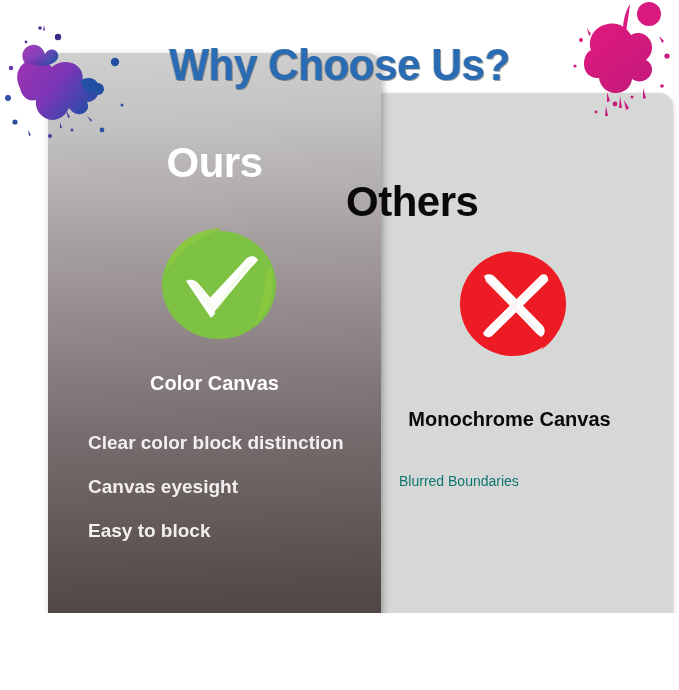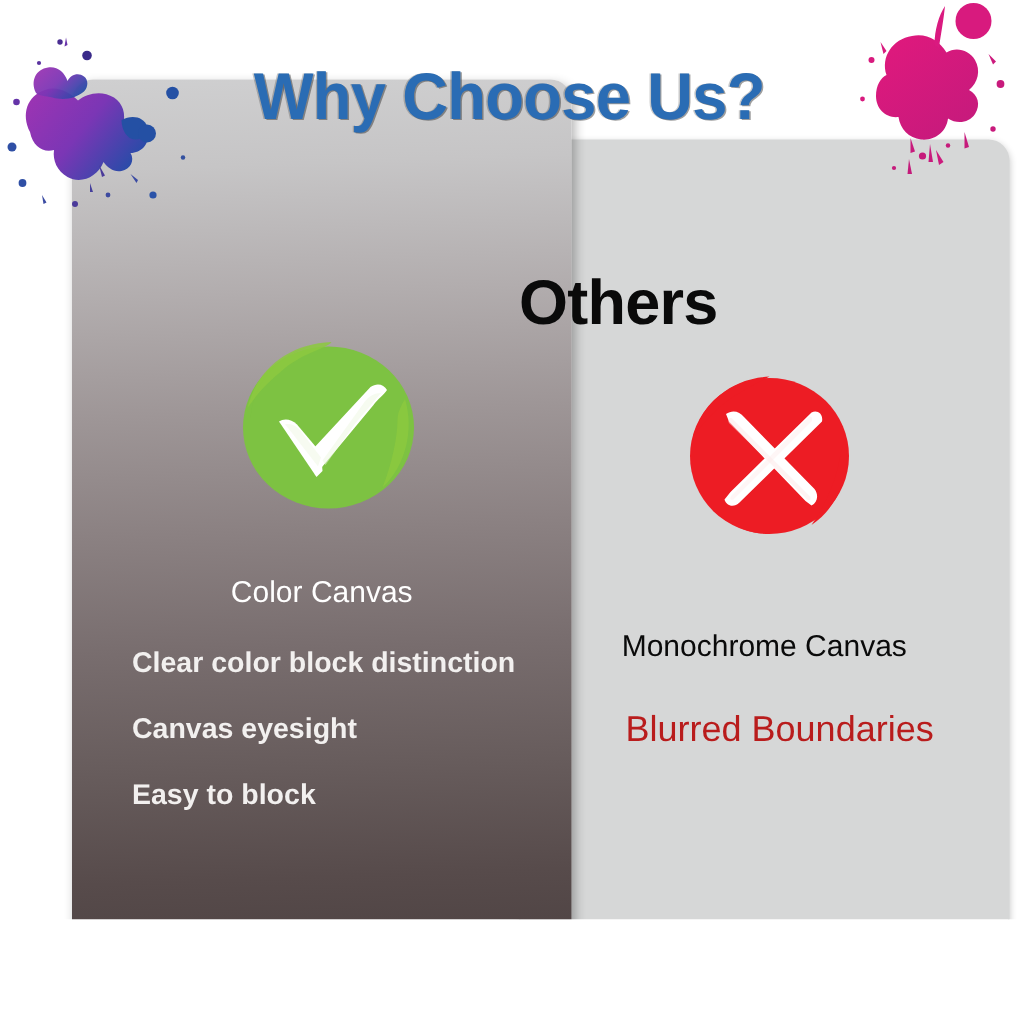--- a/index.html
+++ b/index.html
@@ -97,23 +97,22 @@
   
   .badge {
     position: absolute;
   }
   #badge-check { left: 157px; top: 222px; width: 124px; height: 124px; }
   #badge-cross { left: 455px; top: 245px; width: 117px; height: 117px; }
 
   
   .subtitle {
     position: absolute;
-    font-weight: normal;
-    white-space: nowrap;
-    margin-top: 12px;
+    font-weight: bold;
+    white-space: nowrap;
   }
   #subtitle-ours {
     left: 48px;
     top: 372px;
     width: 333px;
     text-align: center;
     font-size: 20px;
     color: #ffffff;
   }
   #subtitle-others {
@@ -139,24 +138,24 @@
   #list-ours {
     left: 88px;
     top: 432px;
     font-size: 19px;
     color: #f2f0ef;
     font-weight: bold;
   }
   #list-ours li { margin-bottom: 22px; }
 
   #list-others {
-    left: 417px;
+    left: 399px;
     top: 473px;
-    font-size: 24px;
-    color: #b91c1c;
+    font-size: 14px;
+    color: #0f766e;
   }
   #list-others li { margin-bottom: 22px; }
 
   
   .splatter {
     position: absolute;
     pointer-events: none;
   }
   #splatter-left  { left: 2px;  top: 10px; width: 130px; height: 140px; }
   #splatter-right { left: 563px; top: 0px;  width: 116px; height: 130px; }
@@ -165,20 +164,21 @@
 <body>
 
 <div id="stage">
 
   <div class="card" id="card-others"></div>
 
   <div class="card" id="card-ours"></div>
 
   <div id="page-title">Why Choose Us?</div>
 
+  <div class="col-heading" id="heading-ours">Ours</div>
   <div class="col-heading" id="heading-others">Others</div>
 
   <div class="badge" id="badge-check">
     <svg viewBox="0 0 124 124" width="124" height="124" aria-hidden="true">
       <g>
         <ellipse cx="62" cy="63" rx="57" ry="54" fill="#7DC242"></ellipse>
         <path d="M10 58 A54 52 0 0 1 64 7 A55 53 0 0 0 10 58 Z" fill="#7DC242" opacity="0.75"></path>
         <path d="M6 62 A56 54 0 0 0 62 117 A56 54 0 0 1 6 62 Z" fill="#7DC242" opacity="0.6"></path>
         <path d="M8 50 C14 24 36 7 64 6 C62 10 44 13 30 26 C18 36 12 44 8 50 Z" fill="#8cc93f" opacity="0.85"></path>
         <path d="M113 44 C119 64 114 88 98 103 C104 88 108 70 108 58 C108 52 112 46 113 44 Z" fill="#8cc93f" opacity="0.8"></path>

